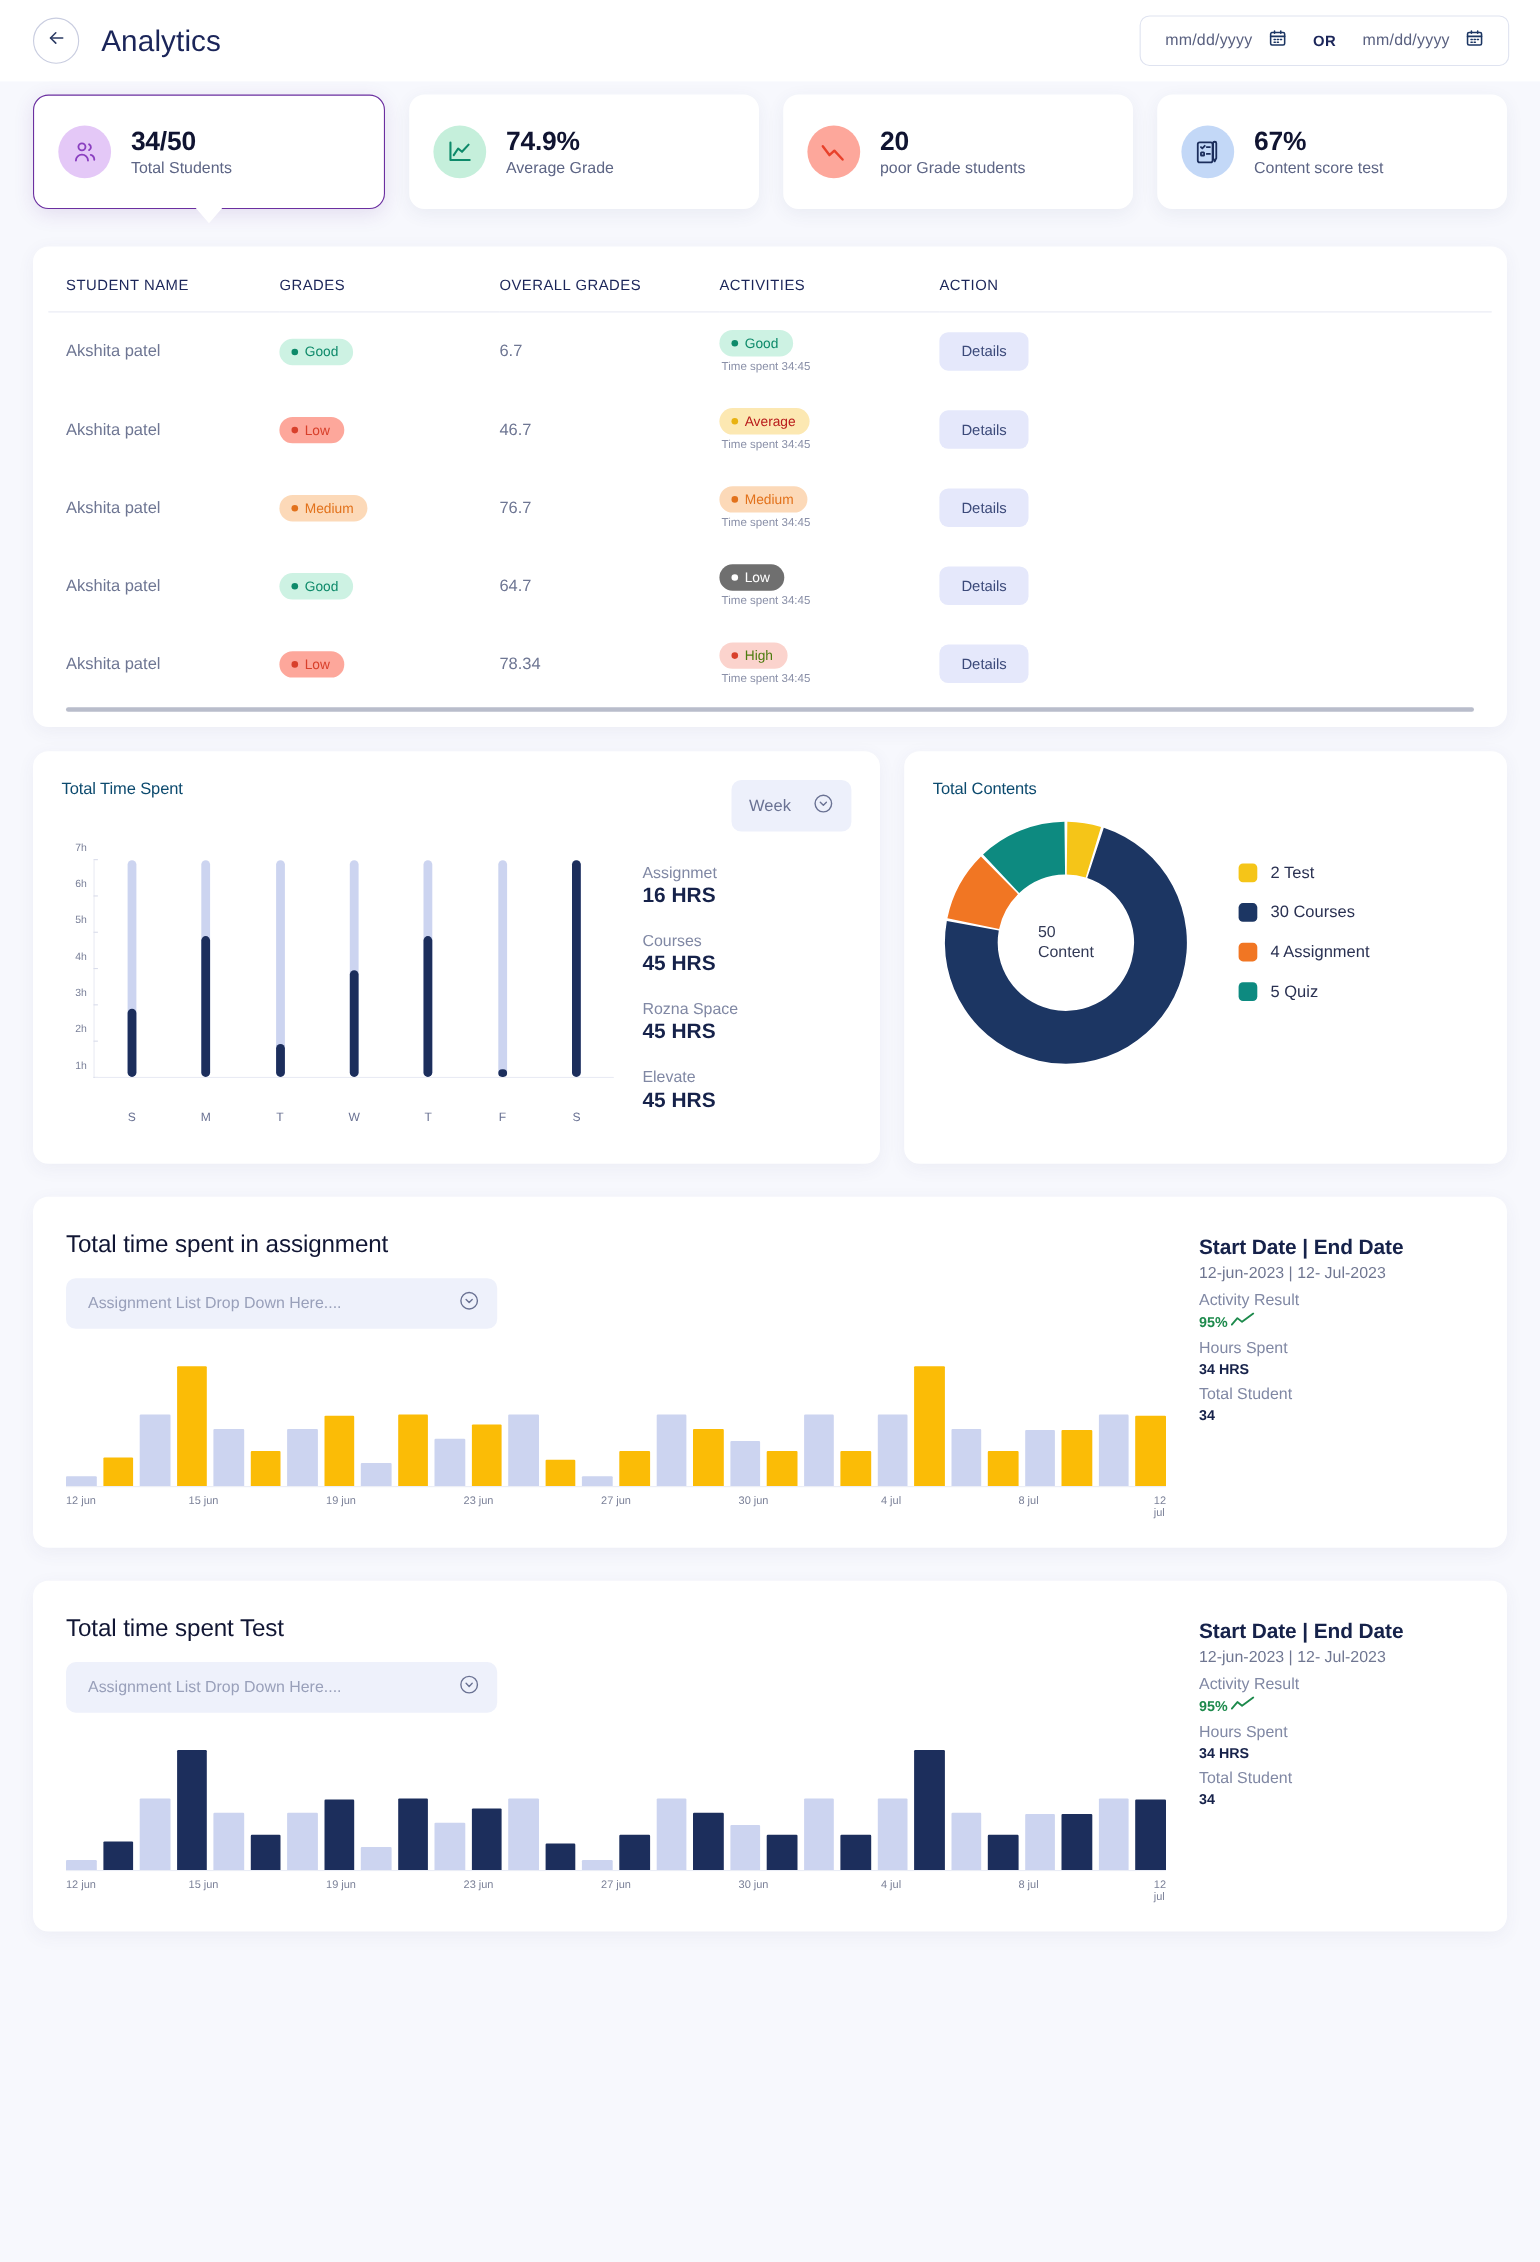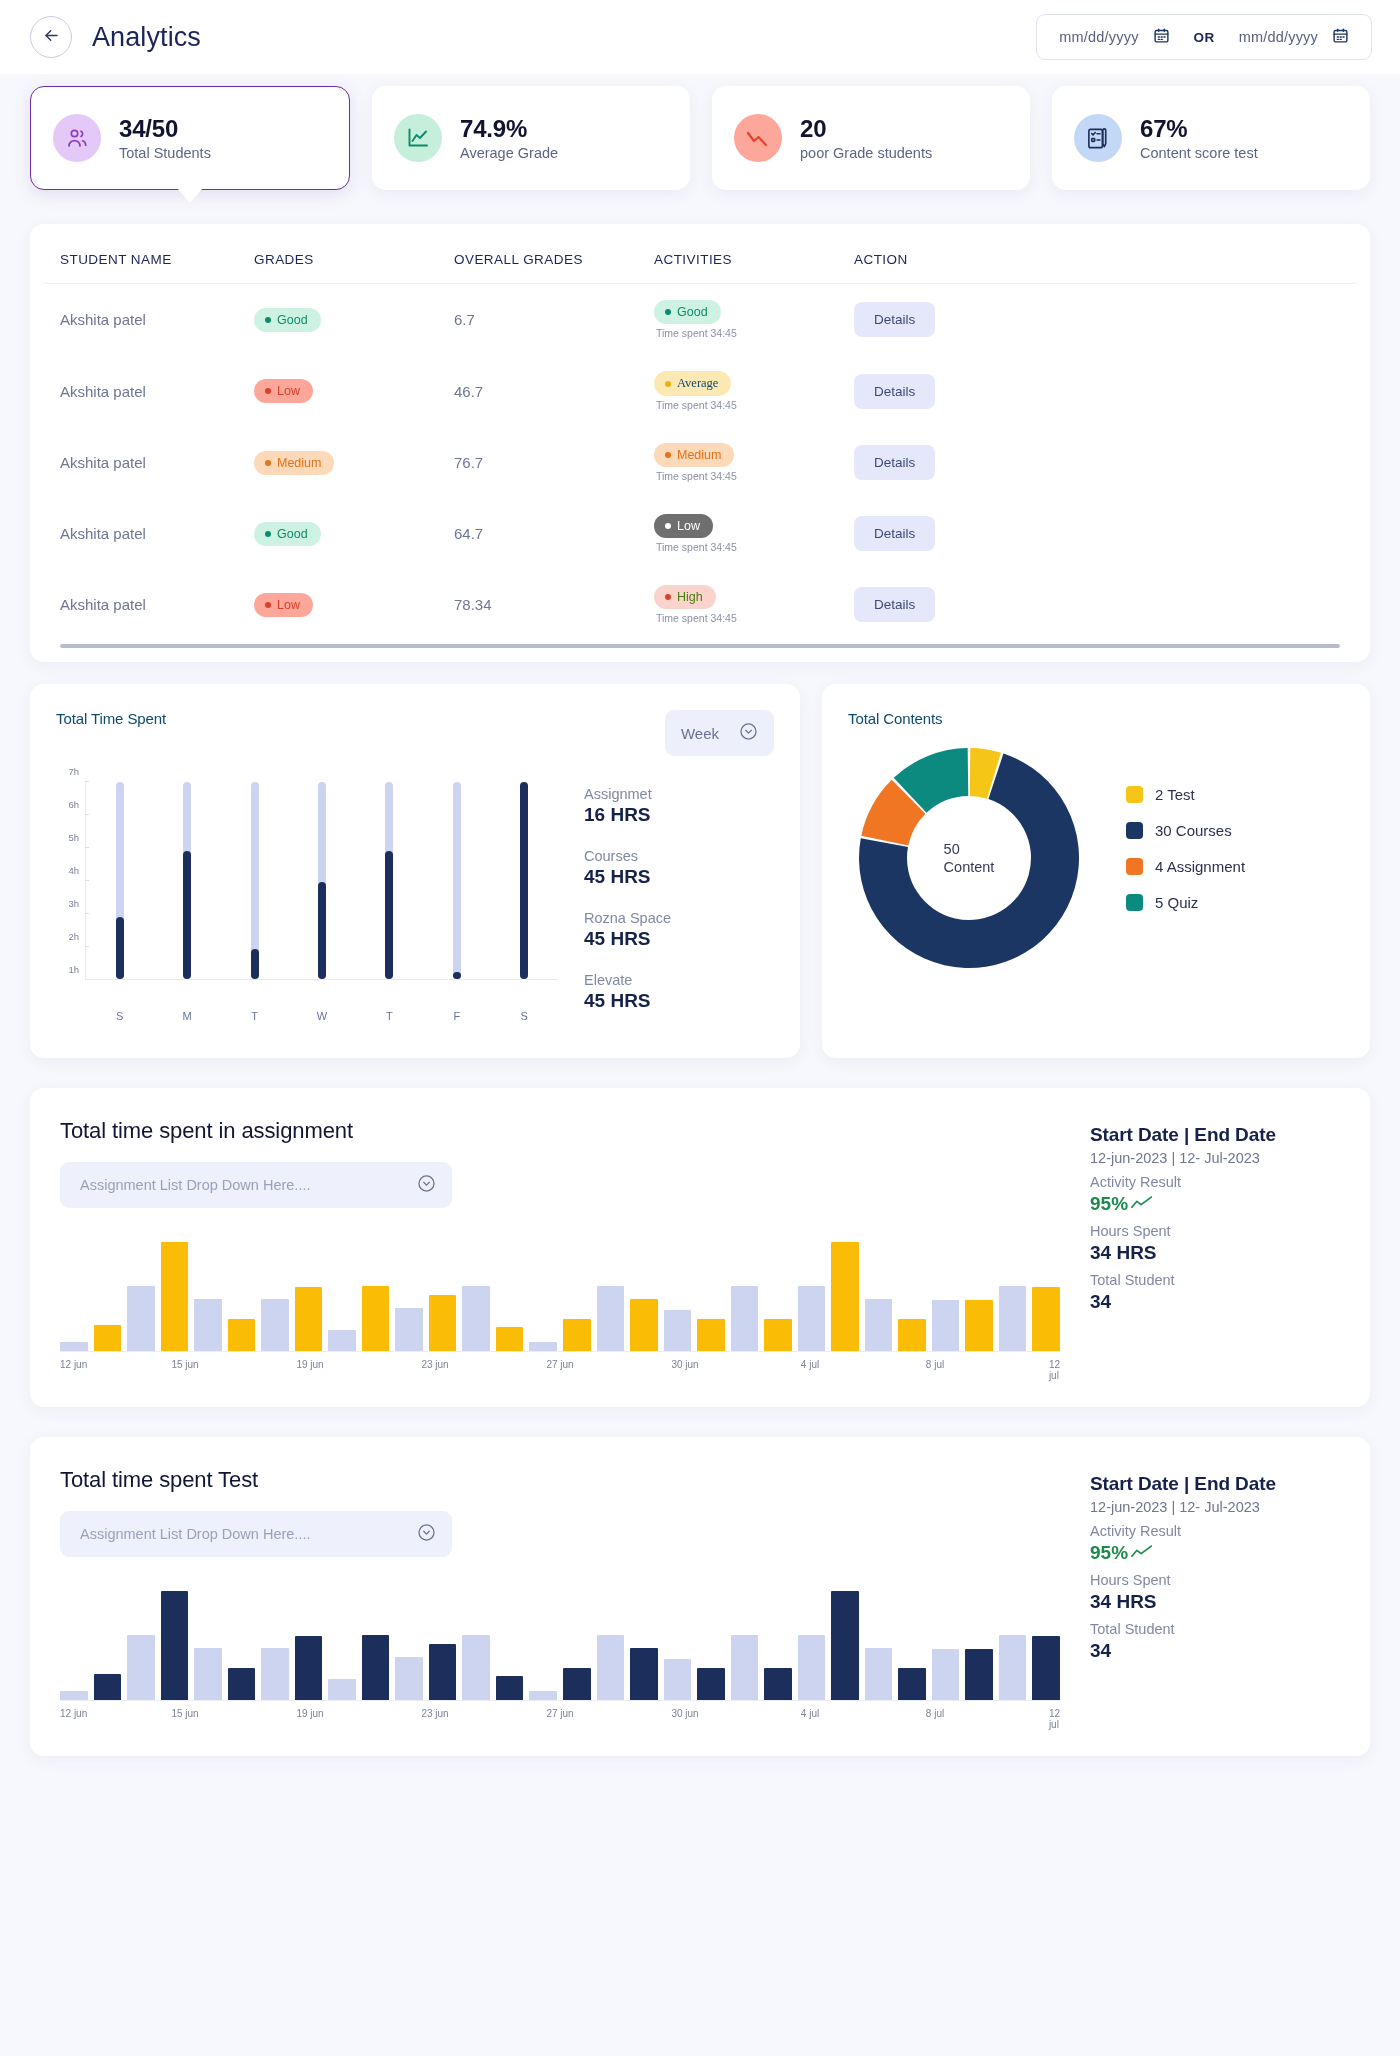--- a/index.html
+++ b/index.html
@@ -157,21 +157,21 @@
     font-weight: 500;
     white-space: nowrap;
   }
   .badge .dot { width: 6px; height: 6px; border-radius: 50%; flex:0 0 auto;}
   .badge.good   { background:#cdf2e3; color:#0e8a6a; }
   .badge.good .dot{ background:#0e8a6a; }
   .badge.low    { background:#fda79b; color:#d8402b; }
   .badge.low .dot{ background:#d8402b; }
   .badge.medium { background:#fcd9b8; color:#e2721c; }
   .badge.medium .dot{ background:#e2721c; }
-  .badge.average{ background:#fce8b2; color:#0c4a6e;font-family:Liberation Serif, serif; }
+  .badge.average{ background:#fce8b2; color:#b91c1c; }
   .badge.average .dot{ background:#e8b211; }
   .badge.greylow{ background:#6f6f6f; color:#ffffff; }
   .badge.greylow .dot{ background:#ffffff; }
   .badge.high   { background:#fbd3cd; color:#4d7c0f; }
   .badge.high .dot{ background:#d8402b; }
   .time-spent {
     font-size: 10.5px;
     color: #8a90a8;
     margin-top: 3px;
     padding-left: 2px;
@@ -357,21 +357,21 @@
     color: #16224a;
     letter-spacing: -.1px;
   }
   .wide-right .dates {
     font-size: 14.5px;
     color: #6f7691;
     margin-top: 4px;
   }
   .wide-right .grp { margin-top: 8px; }
   .wide-right .k { font-size: 14.5px; color: #8088a4; }
-  .wide-right .v { font-size: 19px; font-weight: 600; color: #16224a; margin-top: 3px; }
+  .wide-right .v { font-size: 13px; font-weight: 600; color: #16224a; margin-top: 3px; }
   .wide-right .v.green { color: #1d8a4c; display: flex; align-items: center; gap: 3px;}
   .spacer { height: 56px; }
 </style>
 </head>
 <body>
 
 <div class="topbar">
   <div class="back-btn">
     <span>
       <svg width="19" height="19" viewBox="0 0 24 24" fill="none" stroke="#2b3a63" stroke-width="1.8" stroke-linecap="round" stroke-linejoin="round">

